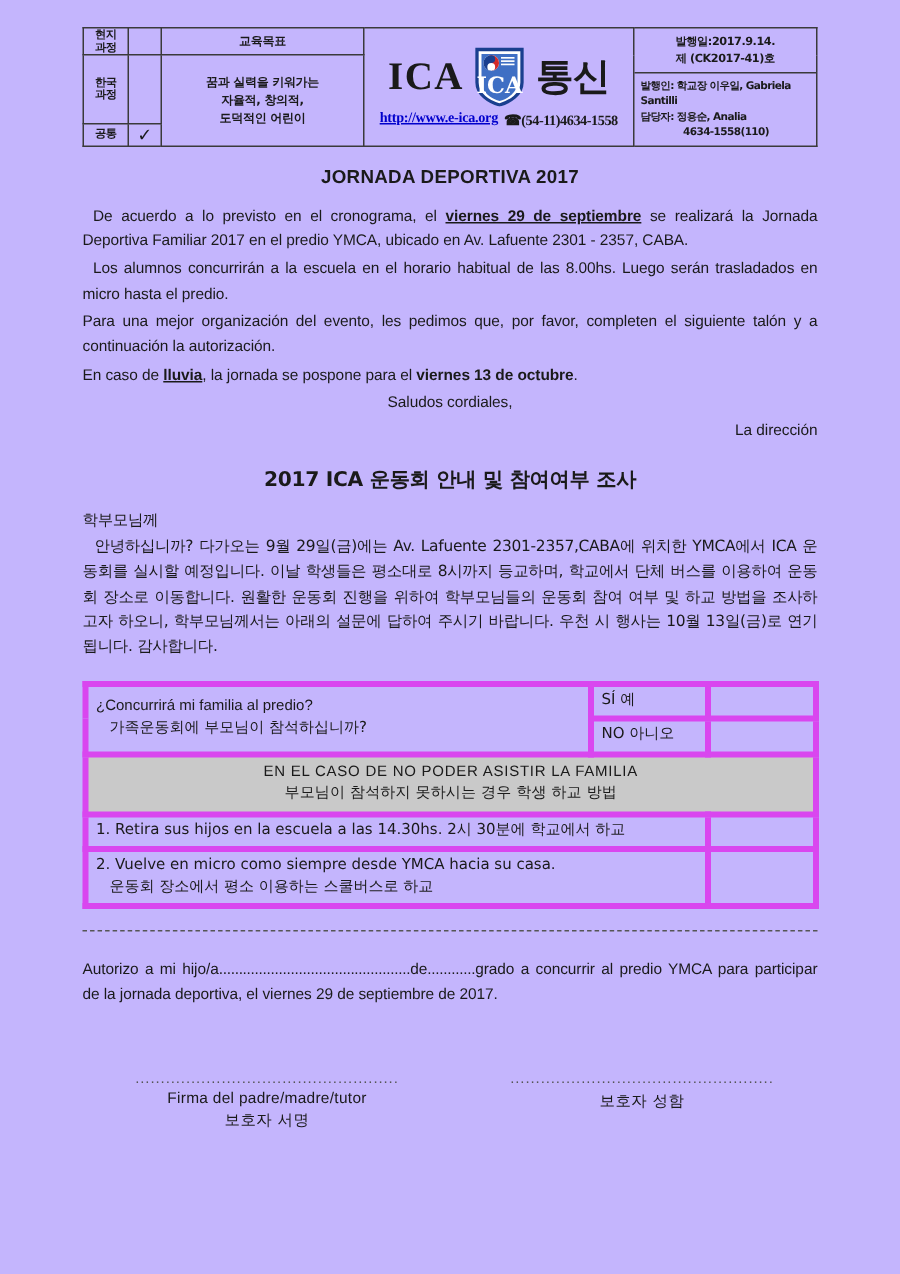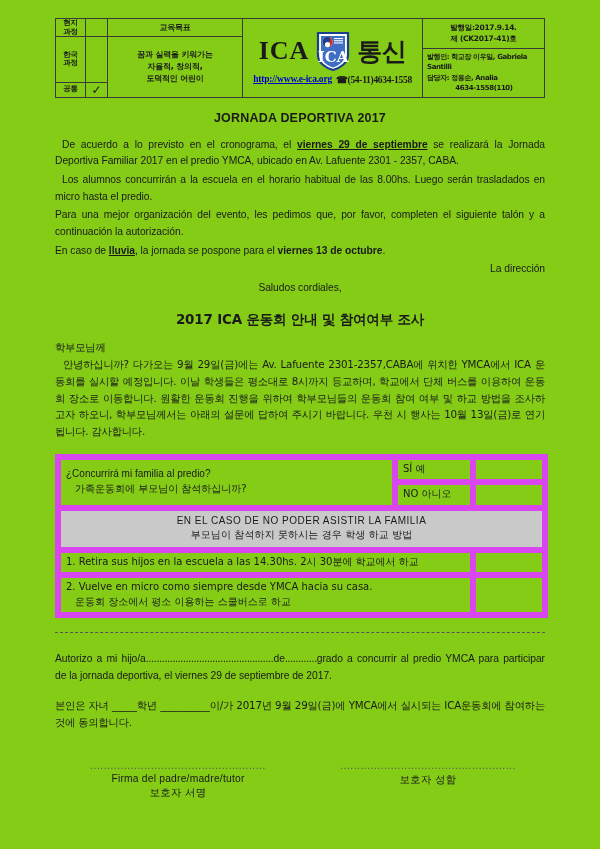--- a/index.html
+++ b/index.html
@@ -11,21 +11,21 @@
   body {
     font-family: "Liberation Sans", sans-serif;
     color: #1a1a1a;
     -webkit-font-smoothing: antialiased;
   }
   .page {
     position: relative;
     width: 600px;
     height: 849px;
     padding: 18px 55px 0 55px;
-    background: #84cc16;
+    background: #c4b5fd;
   }
 
   
   .header-table {
     width: 490px;
     border-collapse: collapse;
     table-layout: fixed;
   }
   .header-table td {
     border: 1px solid #3a3a3a;
@@ -188,21 +188,21 @@
   .gap-l { height: 18px; }
 
   
   .survey {
     width: 487px;
     border-collapse: collapse;
     table-layout: fixed;
     margin-top: 14px;
   }
   .survey td {
-    border: 6px solid #d946ef;
+    border: 4px solid #d946ef;
     padding: 2px 4px 3px 5px;
     font-size: 10px;
     line-height: 1.45;
     vertical-align: middle;
     font-family: "Liberation Sans", sans-serif;
   }
   .survey td.kr { font-family: "DejaVu Sans", sans-serif; }
   .col-q  { width: 337px; }
   .col-yn { width: 78px; }
   .col-mk { width: 72px; }
@@ -317,22 +317,22 @@
 
 
   <p class="p-es indent"><span>De acuerdo a lo previsto en el cronograma, el </span><span class="b u">viernes 29 de septiembre</span><span> se realizará la Jornada Deportiva Familiar 2017 en el predio YMCA, ubicado en Av. Lafuente 2301 - 2357, CABA.</span></p>
 
   <p class="p-es indent">Los alumnos concurrirán a la escuela en el horario habitual de las 8.00hs. Luego serán trasladados en micro hasta el predio.</p>
 
   <p class="p-es">Para una mejor organización del evento, les pedimos que, por favor, completen el siguiente talón y a continuación la autorización.</p>
 
   <p class="p-es"><span>En caso de </span><span class="b u">lluvia</span><span>, la jornada se pospone para el </span><span class="b">viernes 13 de octubre</span><span>.</span></p>
 
+  <p class="p-es center">Saludos cordiales,</p>
   <p class="p-es right">La dirección</p>
-  <p class="p-es center">Saludos cordiales,</p>
 
   <div class="title-kr">2017 ICA 운동회 안내 및 참여여부 조사</div>
   <p class="p-kr">학부모님께</p>
   <p class="p-kr indent">안녕하십니까? 다가오는 9월 29일(금)에는 Av. Lafuente 2301-2357,CABA에 위치한 YMCA에서 ICA 운동회를 실시할 예정입니다. 이날 학생들은 평소대로 8시까지 등교하며, 학교에서 단체 버스를 이용하여 운동회 장소로 이동합니다. 원활한 운동회 진행을 위하여 학부모님들의 운동회 참여 여부 및 하교 방법을 조사하고자 하오니, 학부모님께서는 아래의 설문에 답하여 주시기 바랍니다. 우천 시 행사는 10월 13일(금)로 연기됩니다. 감사합니다.</p>
 
   <table class="survey">
     <tbody>
         <tr>
       <td class="col-q" rowspan="2">
         <div>¿Concurrirá mi familia al predio?</div>
@@ -366,21 +366,20 @@
     </table>
 
   <hr class="divider">
 
   <div class="gap-l"></div>
 
   <p class="p-es"><span>Autorizo a mi hijo/a</span><span class="dotfill">................................................</span><span>de</span><span class="dotfill">............</span><span>grado a concurrir al predio YMCA para participar de la jornada deportiva, el viernes 29 de septiembre de 2017.</span></p>
 
   <div class="gap-m"></div>
 
-  <p class="p-kr"><span>본인은 자녀 </span><span>_____</span><span>학년 </span><span>__________</span><span>이/가 2017년 9월 29일(금)에 YMCA에서 실시되는 ICA운동회에 참여하는 것에 동의합니다.</span></p>
 
   <div class="sig-wrap">
     <div class="sig-block">
       <div class="sig-dots">....................................................</div>
       <div class="sig-es">Firma del padre/madre/tutor</div>
       <div class="sig-kr">보호자 서명</div>
     </div>
     <div class="sig-block">
       <div class="sig-dots">....................................................</div>
       <div class="sig-kr">보호자 성함</div>

